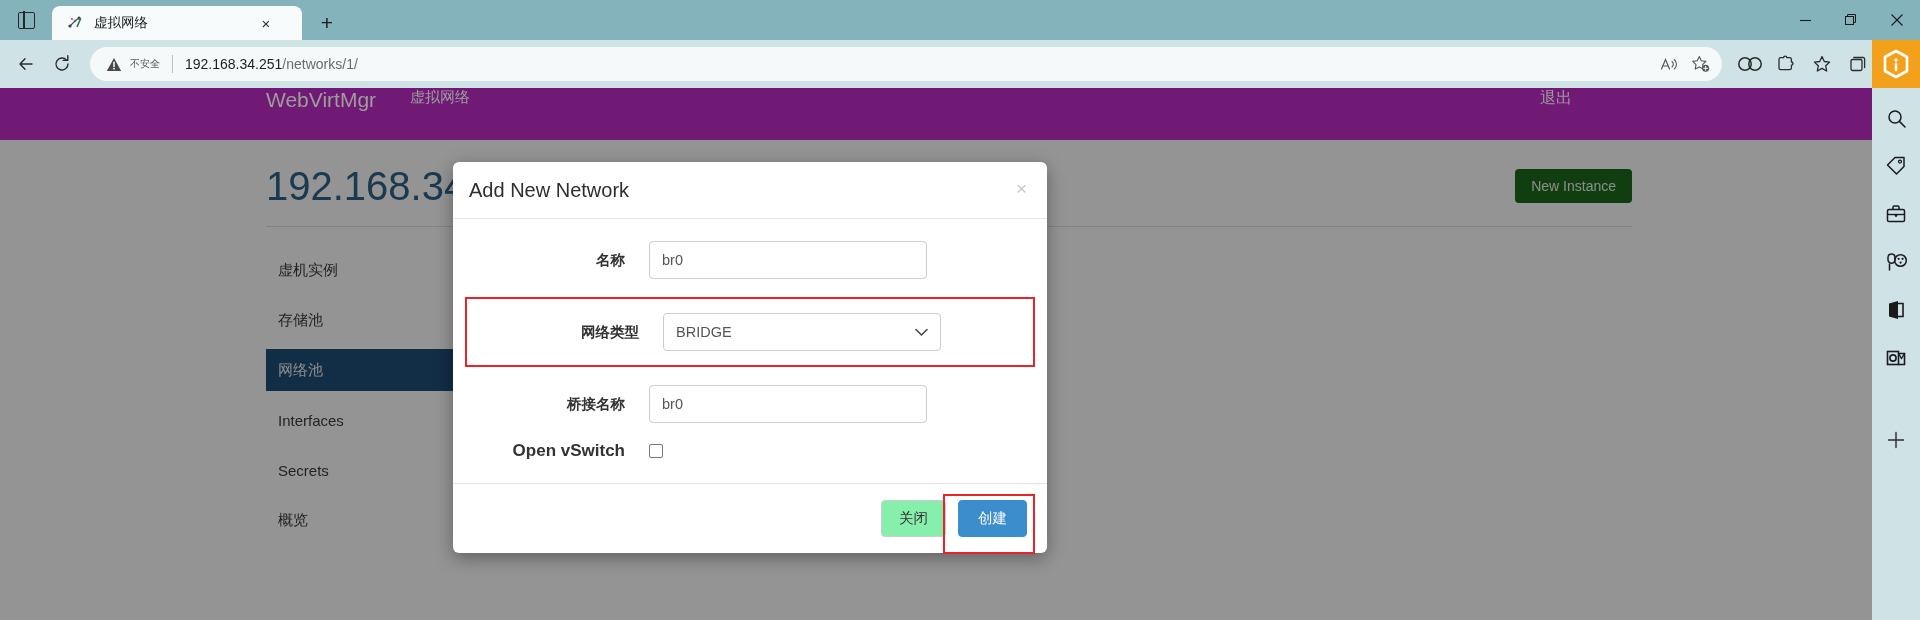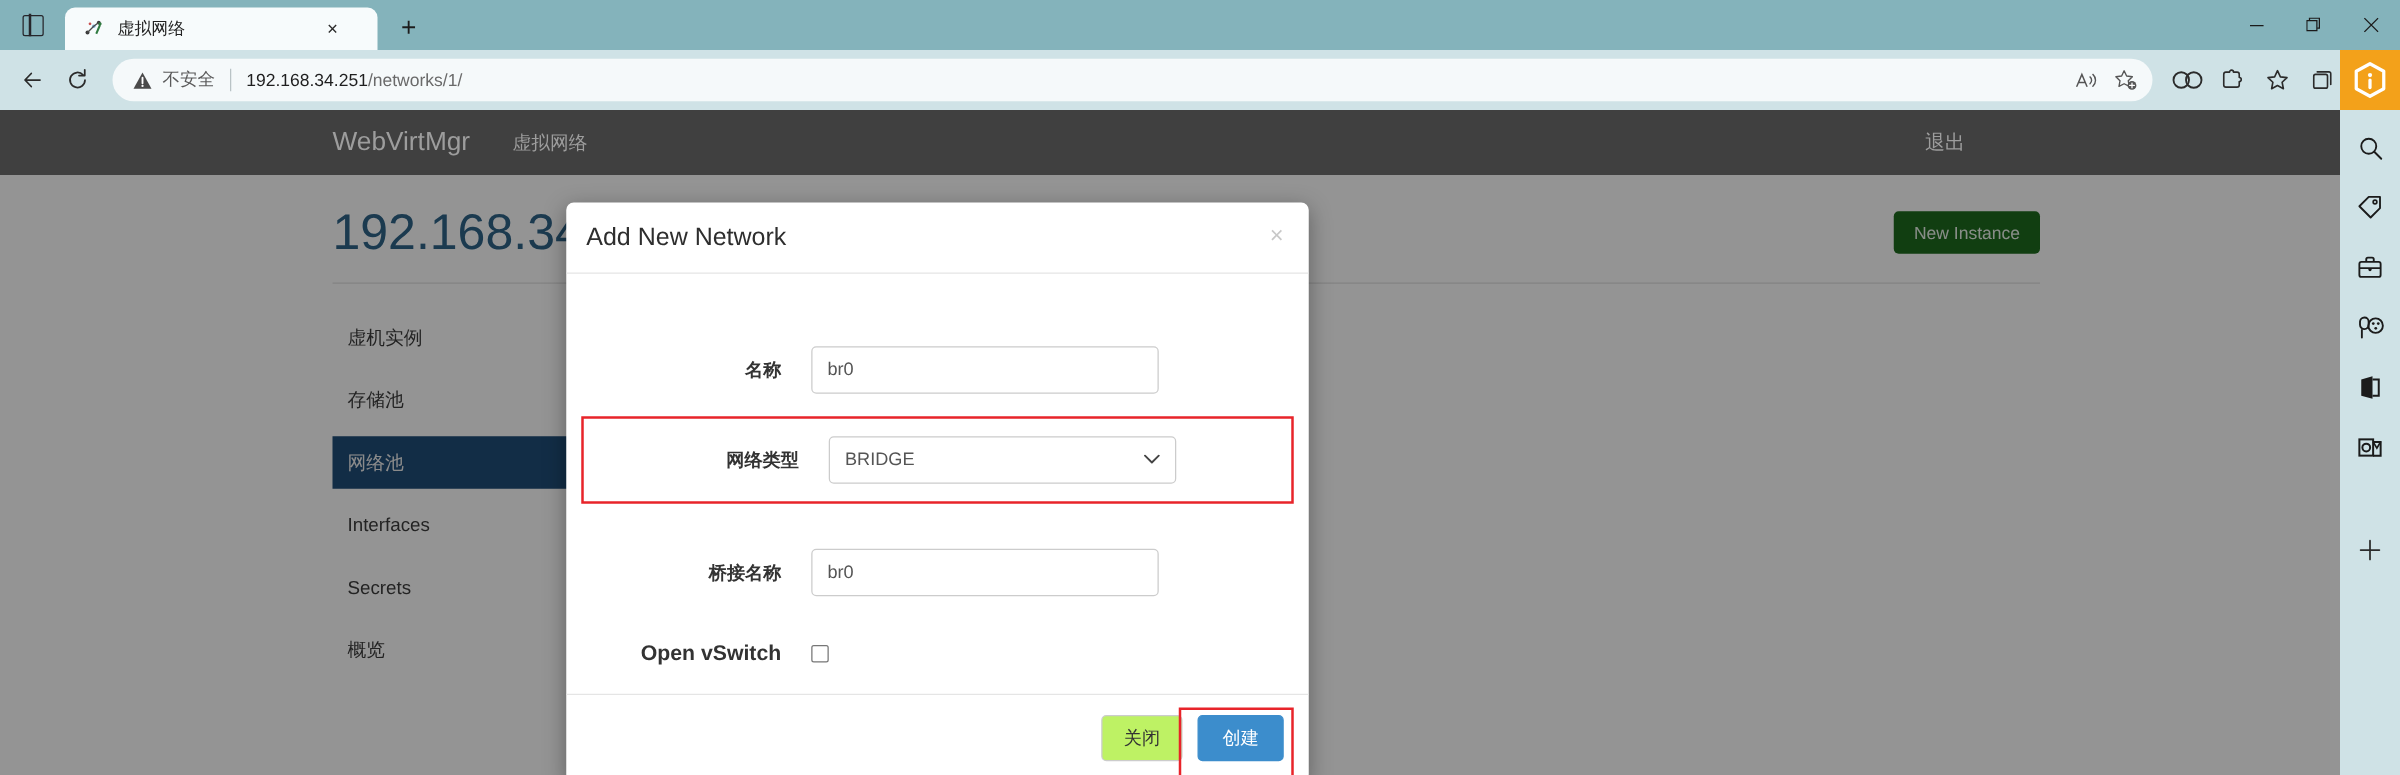--- a/index.html
+++ b/index.html
@@ -53,21 +53,21 @@
   .tb-icon-btn {
     width:36px; height:36px; border-radius:6px;
     display:flex; align-items:center; justify-content:center; flex:0 0 auto;
   }
   .addr-wrap {
     flex:1; height:34px; background:#f5f9fa; border-radius:17px;
     display:flex; align-items:center; padding:0 6px 0 16px; margin:0 10px;
     min-width:0;
   }
   .warn-tri { margin-right:8px; display:flex; align-items:center; }
-  .addr-insecure { font-size:14px; color:#5a5a5a; white-space:nowrap; }
+  .addr-insecure { font-size:10px; color:#5a5a5a; white-space:nowrap; }
   .addr-sep { width:1px; height:18px; background:#b9c3c5; margin:0 12px; flex:0 0 auto; }
   .addr-url { font-size:14px; color:#1f1f1f; white-space:nowrap; flex:1; min-width:0; overflow:hidden; }
   .addr-url .dim { color:#6a6a6a; }
   .addr-right { display:flex; align-items:center; }
   .addr-ic { width:30px; height:30px; display:flex; align-items:center; justify-content:center; margin-left:2px; }
   .profile-circle {
     width:26px; height:26px; border-radius:50%; background:#6d6d6d;
     display:flex; align-items:center; justify-content:center;
   }
 
@@ -85,21 +85,21 @@
     width:40px; height:40px; display:flex; align-items:center; justify-content:center;
     margin-bottom:8px;
   }
 
   
   .page {
     position:absolute; top:88px; left:0; width:1872px; height:532px;
     background:#ffffff; overflow:hidden;
   }
   .navbar {
-    height:52px; background:#404040; display:flex; align-items:center;
+    height:52px; background:#701a75; display:flex; 
     padding-left:266px; position:relative; z-index:2;
   }
   .brand { font-size:21px; color:#9d9d9d; margin-right:34px; }
   .nav-link { font-size:15px; color:#9d9d9d; }
   .nav-right { margin-left:auto; margin-right:300px; }
   .nav-logout { font-size:16px; color:#9d9d9d; }
 
   .page-body { position:relative; padding:0; }
   .container { padding-left:266px; padding-right:240px; }
   .page-head {
@@ -131,21 +131,21 @@
   }
   .modal-header {
     padding:17px 20px 16px 16px; border-bottom:1px solid #e5e5e5;
     display:flex; align-items:flex-start;
   }
   .modal-title { font-size:20px; color:#2e2e2e; font-weight:400; }
   .modal-x {
     margin-left:auto; font-size:19px; color:#c8c8c8; line-height:1; font-weight:400;
   }
   .modal-body { padding:22px 0 18px 0; }
-  .form-row { display:flex; align-items:center; margin-bottom:18px; padding:0 22px;margin-top:36px; }
+  .form-row { display:flex; align-items:center; margin-bottom:18px; padding:0 22px; }
   .form-row.boxed {
     border:2px solid #e8242a; padding-top:14px; padding-bottom:14px;
     margin:0 12px 18px 12px;
   }
   .form-label {
     width:174px; text-align:right; padding-right:24px;
     font-size:14.5px; font-weight:bold; color:#333; flex:0 0 auto;
   }
   .form-label.ovs { font-size:17px; }
   .form-ctrl {
@@ -158,21 +158,21 @@
     position:absolute; right:12px; top:50%; transform:translateY(-50%);
   }
   .checkbox {
     width:14px; height:14px; border:1px solid #767676; border-radius:2px; background:#fff;
   }
   .modal-footer {
     border-top:1px solid #e5e5e5; padding:16px 20px; display:flex;
     justify-content:flex-end; align-items:center; position:relative;
   }
   .btn-close-modal {
-    background:#bef264; border:1px solid #ccc; border-radius:4px;
+    background:#86efac; border:1px solid #ccc; border-radius:4px;
     font-size:14.5px; color:#333; padding:8px 17px; margin-right:12px;
   }
   .btn-create {
     background:#3c8dcc; border:1px solid #3c8dcc; border-radius:4px;
     font-size:14.5px; color:#fff; padding:8px 19px;
   }
   .footer-redbox {
     position:absolute; right:12px; top:10px; width:92px; height:60px;
     border:2px solid #e8242a; pointer-events:none;
   }

